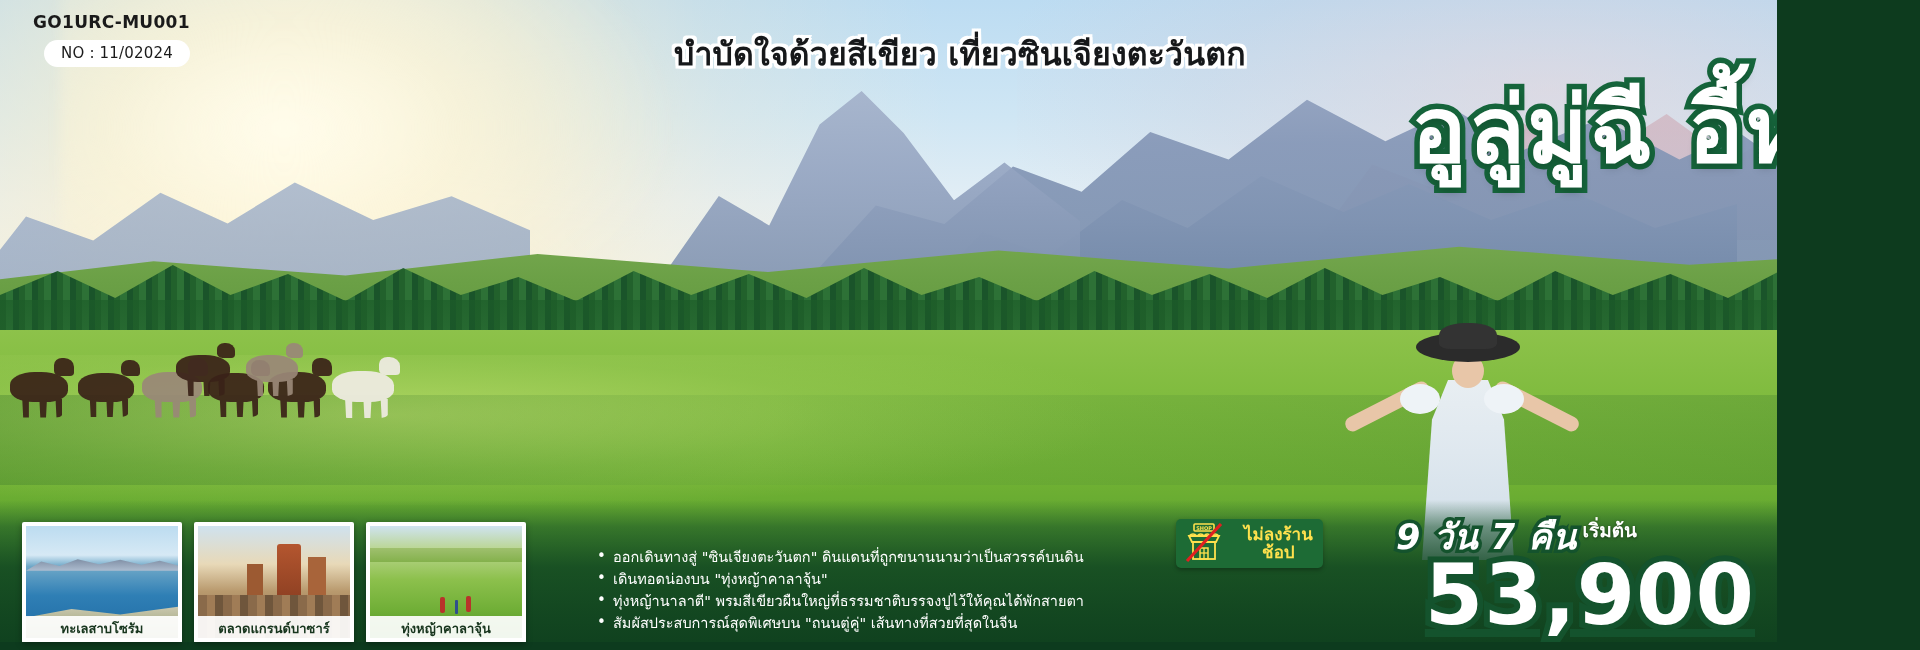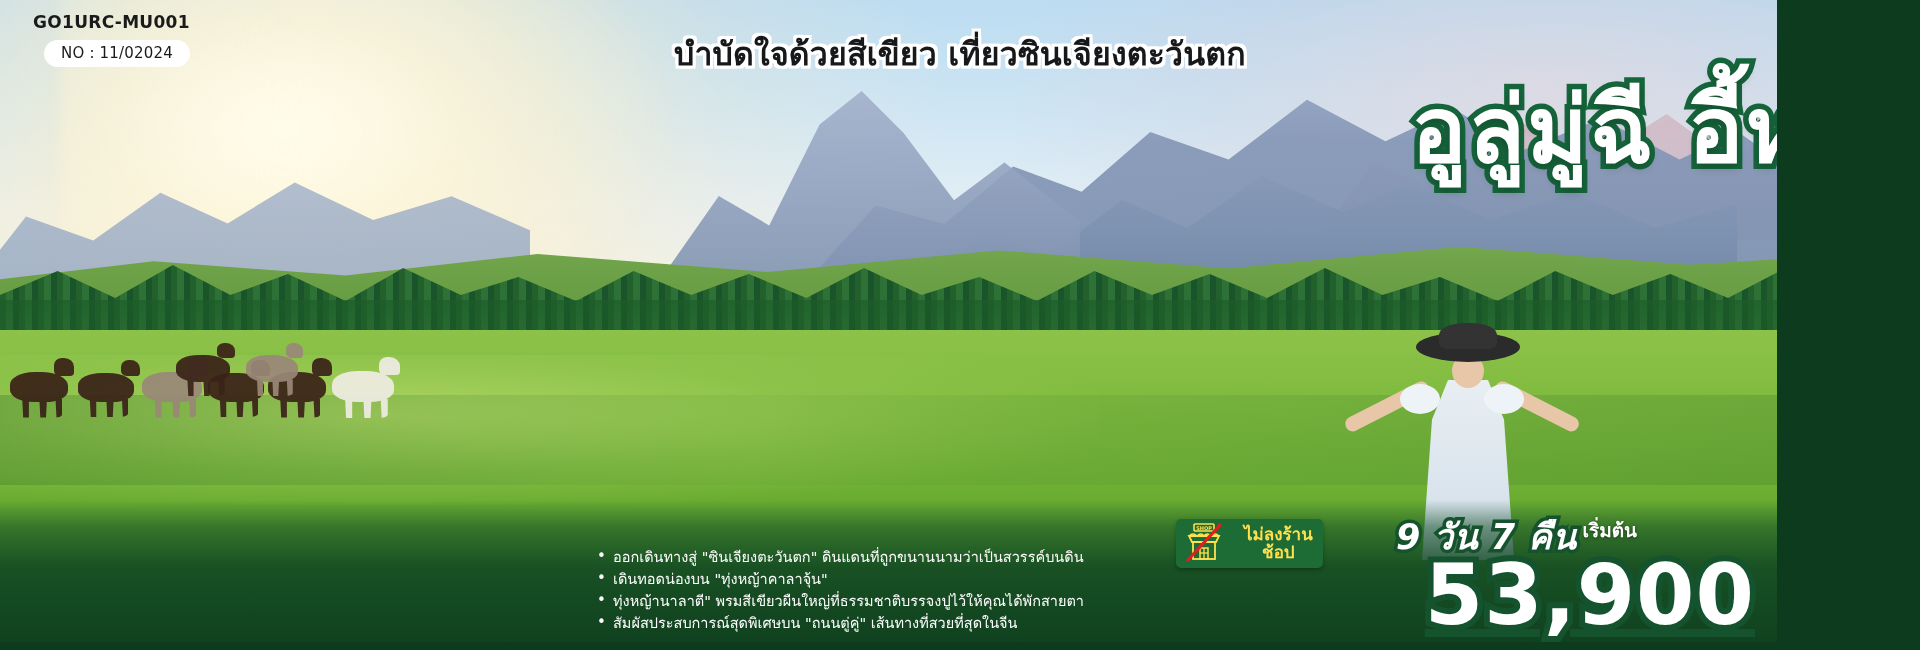--- a/index.html
+++ b/index.html
@@ -327,20 +327,34 @@
   <div class="bottom-panel"></div>
   <div class="bottom-panel-solid"></div>
 
   <div class="code-id">GO1URC-MU001</div>
   <div class="no-badge">NO : 11/02024</div>
 
 
   <div class="subtitle">บำบัดใจด้วยสีเขียว เที่ยวซินเจียงตะวันตก</div>
   <div class="headline">อูลู่มู่ฉี อี้หนิง</div>
 
+  <div class="thumbs">
+    <div class="thumb">
+      <div class="thumb-img t1"></div>
+      <div class="thumb-cap">ทะเลสาบโซรัม</div>
+    </div>
+    <div class="thumb">
+      <div class="thumb-img t2"></div>
+      <div class="thumb-cap">ตลาดแกรนด์บาซาร์</div>
+    </div>
+    <div class="thumb">
+      <div class="thumb-img t3"></div>
+      <div class="thumb-cap">ทุ่งหญ้าคาลาจุ้น</div>
+    </div>
+  </div>
 
   <div class="bullets">
     <ul>
       <li>ออกเดินทางสู่ "ซินเจียงตะวันตก" ดินแดนที่ถูกขนานนามว่าเป็นสวรรค์บนดิน</li>
       <li>เดินทอดน่องบน "ทุ่งหญ้าคาลาจุ้น"</li>
       <li>ทุ่งหญ้านาลาตี" พรมสีเขียวผืนใหญ่ที่ธรรมชาติบรรจงปูไว้ให้คุณได้พักสายตา</li>
       <li>สัมผัสประสบการณ์สุดพิเศษบน "ถนนตู่คู่" เส้นทางที่สวยที่สุดในจีน</li>
     </ul>
   </div>
 

